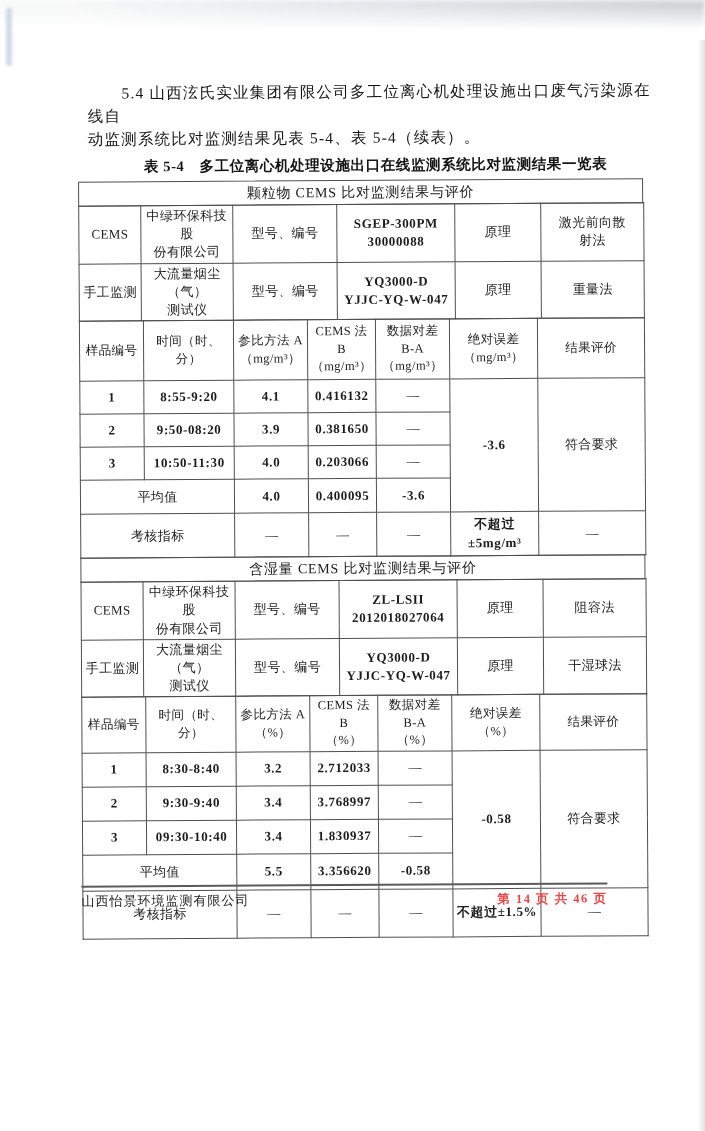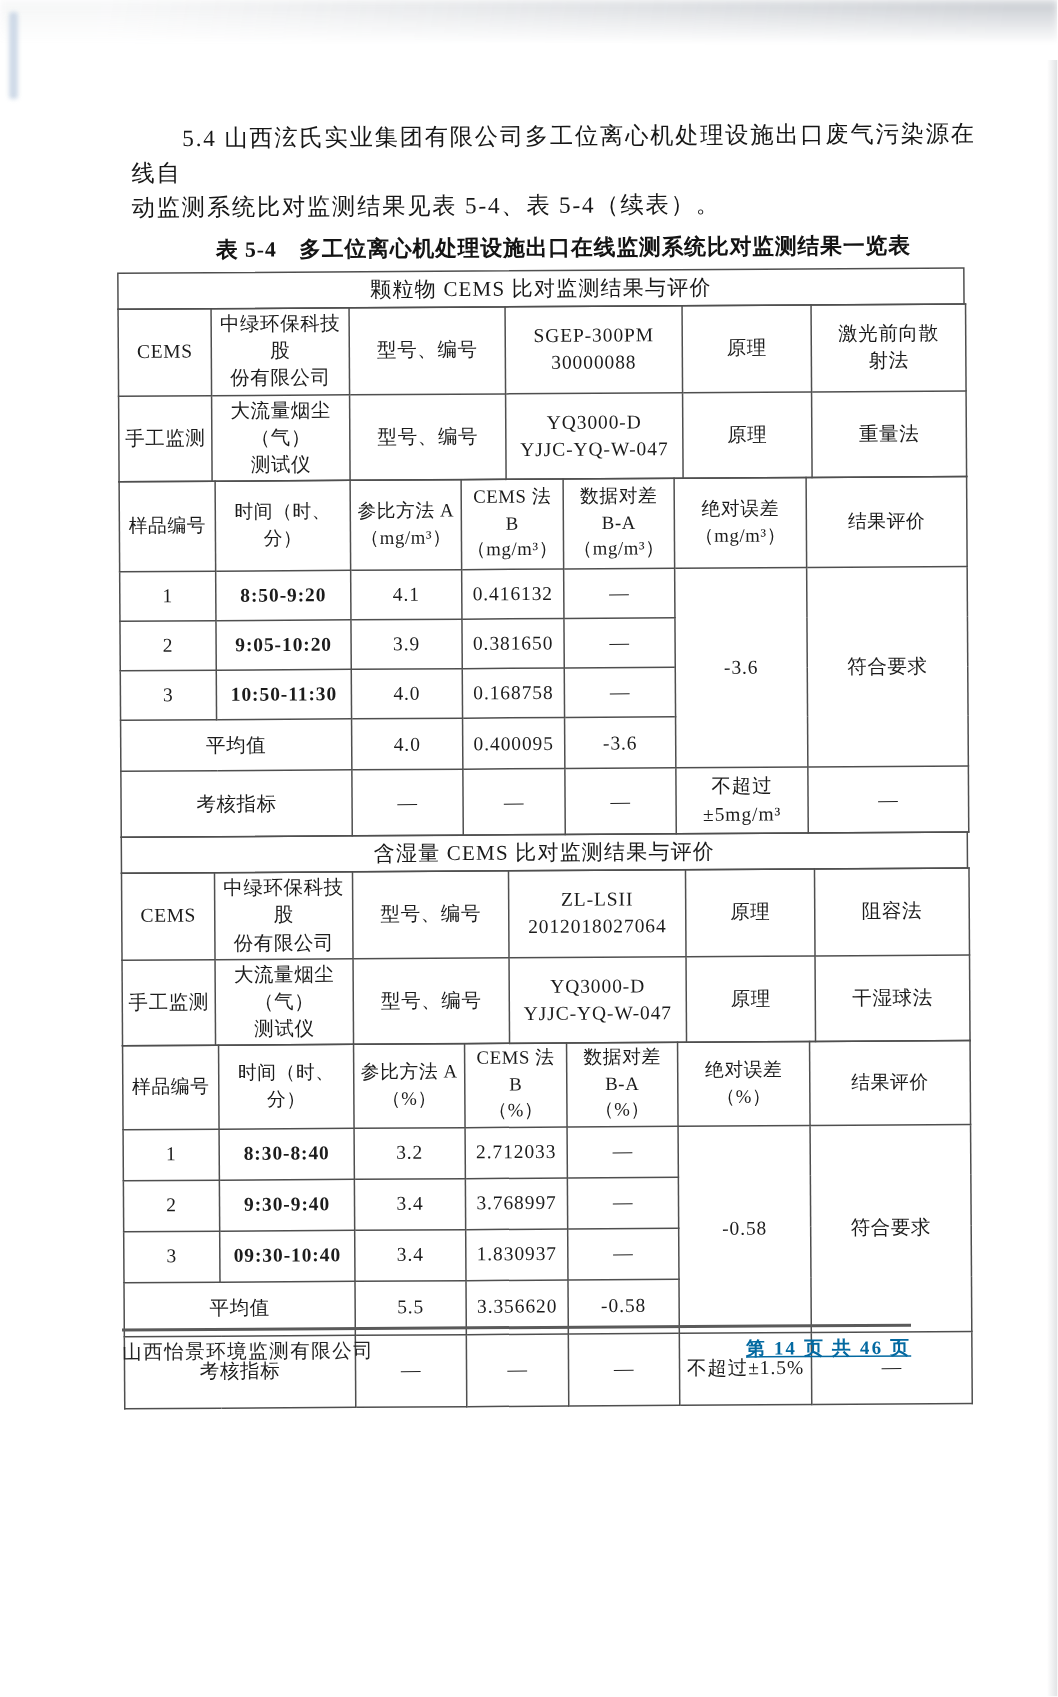--- a/index.html
+++ b/index.html
@@ -48,28 +48,28 @@
   .info td{height:45px;font-size:13px;}
   .hdr1 td{height:60px;font-size:12.5px;}
   .hdr2 td{height:45px;font-size:12.5px;}
   .r-data td{height:33px;}
   .sec2 .r-data td{height:34px;}
   .r-avg td{height:34px;}
   .sec2 .r-avg td{height:36px;}
   .r-assess td{height:44px;}
   .sec2 .r-assess td{height:48px;}
   .t{font-weight:bold;letter-spacing:0.2px;}
-  .num{letter-spacing:0.6px;}
+  .num{letter-spacing:0.6px;font-weight:bold;}
   .footer{
     position:absolute;left:79px;top:884px;width:526px;
     border-top:2px solid #5a5a5a;padding-top:5px;
     display:flex;justify-content:space-between;align-items:baseline;
   }
   .footer .co{font-size:13px;letter-spacing:1px;color:#232323;}
-  .footer .pg{font-size:12.5px;font-weight:bold;letter-spacing:1.5px;color:#0369a1;text-decoration:underline;}
+  .footer .pg{font-size:12.5px;font-weight:bold;letter-spacing:1.5px;color:#ef4444;}
 </style>
 </head>
 <body>
 
 <div class="scan-top"></div>
 <div class="scan-left-streak"></div>
 <div class="scan-right-edge"></div>
 
 <div class="content">
 
@@ -138,39 +138,39 @@
           <td>CEMS 法 B
 （mg/m³）</td>
           <td>数据对差 B-A
 （mg/m³）</td>
           <td>绝对误差
 （mg/m³）</td>
           <td>结果评价</td>
         </tr>
         <tr class="r-data">
           <td class="num">1</td>
-          <td class="t num">8:50-9:20</td>
+          <td class="t num">8:55-9:20</td>
           <td class="num">4.1</td>
           <td class="num">0.416132</td>
           <td>—</td>
           <td class="num" rowspan="4">-3.6</td>
           <td rowspan="4">符合要求</td>
         </tr>
         <tr class="r-data">
           <td class="num">2</td>
-          <td class="t num">9:05-10:20</td>
+          <td class="t num">9:50-08:20</td>
           <td class="num">3.9</td>
           <td class="num">0.381650</td>
           <td>—</td>
         </tr>
         <tr class="r-data">
           <td class="num">3</td>
           <td class="t num">10:50-11:30</td>
           <td class="num">4.0</td>
-          <td class="num">0.168758</td>
+          <td class="num">0.203066</td>
           <td>—</td>
         </tr>
         <tr class="r-avg">
           <td colspan="2">平均值</td>
           <td class="num">4.0</td>
           <td class="num">0.400095</td>
           <td class="num">-3.6</td>
         </tr>
         <tr class="r-assess">
           <td colspan="2">考核指标</td>

